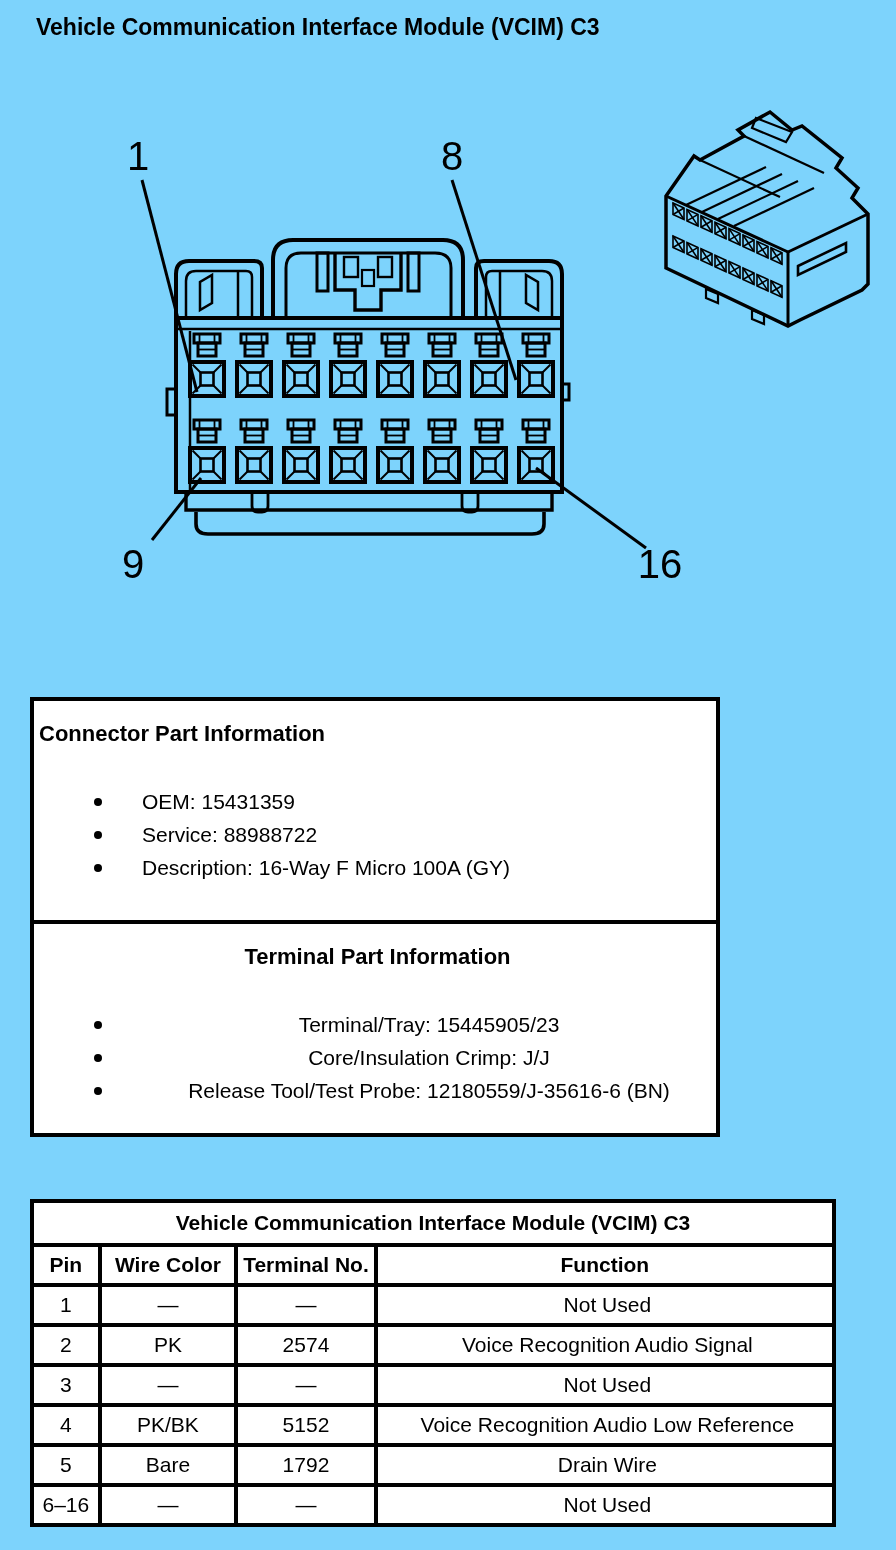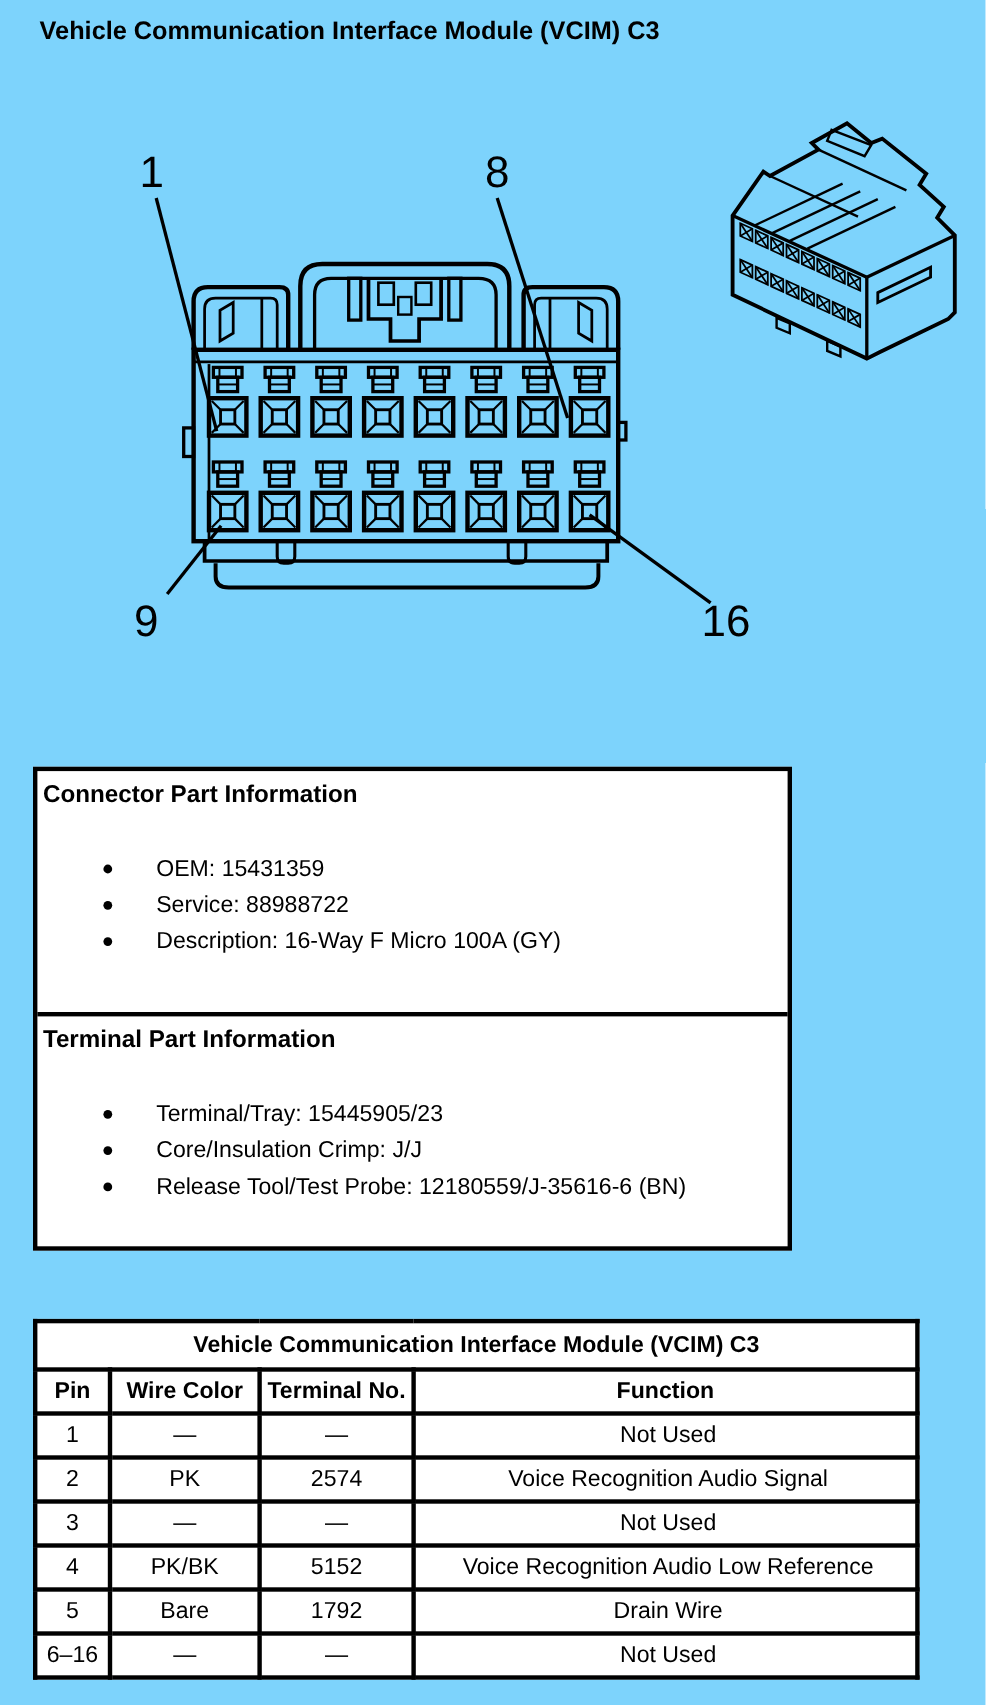--- a/index.html
+++ b/index.html
@@ -14,22 +14,22 @@
   }
   .figure-svg { position:absolute; left:0; top:0; }
 
   
   .infobox {
     position:absolute; left:30px; top:697px; width:690px; height:440px;
     border:4px solid #000; background:#fff;
   }
   .info-section { position:relative; width:100%; }
   .info-section.first { height:223px; border-bottom:4px solid #000; }
-  .info-section.second { height:258px; }
-  .info-heading { font-size:22px; font-weight:bold; padding:8px 0 0 5px; }
+  .info-section.second { height:258px;text-align:center; }
+  .info-heading { font-size:22px; font-weight:bold; padding:20px 0 0 5px; }
   .info-list { list-style:none; margin-top:38px; }
   .info-list li {
     position:relative; padding-left:108px; font-size:21px; line-height:33px;
   }
   .info-list li::before {
     content:""; position:absolute; left:60px; top:13px;
     width:8px; height:8px; border-radius:50%; background:#000;
   }
 
   

